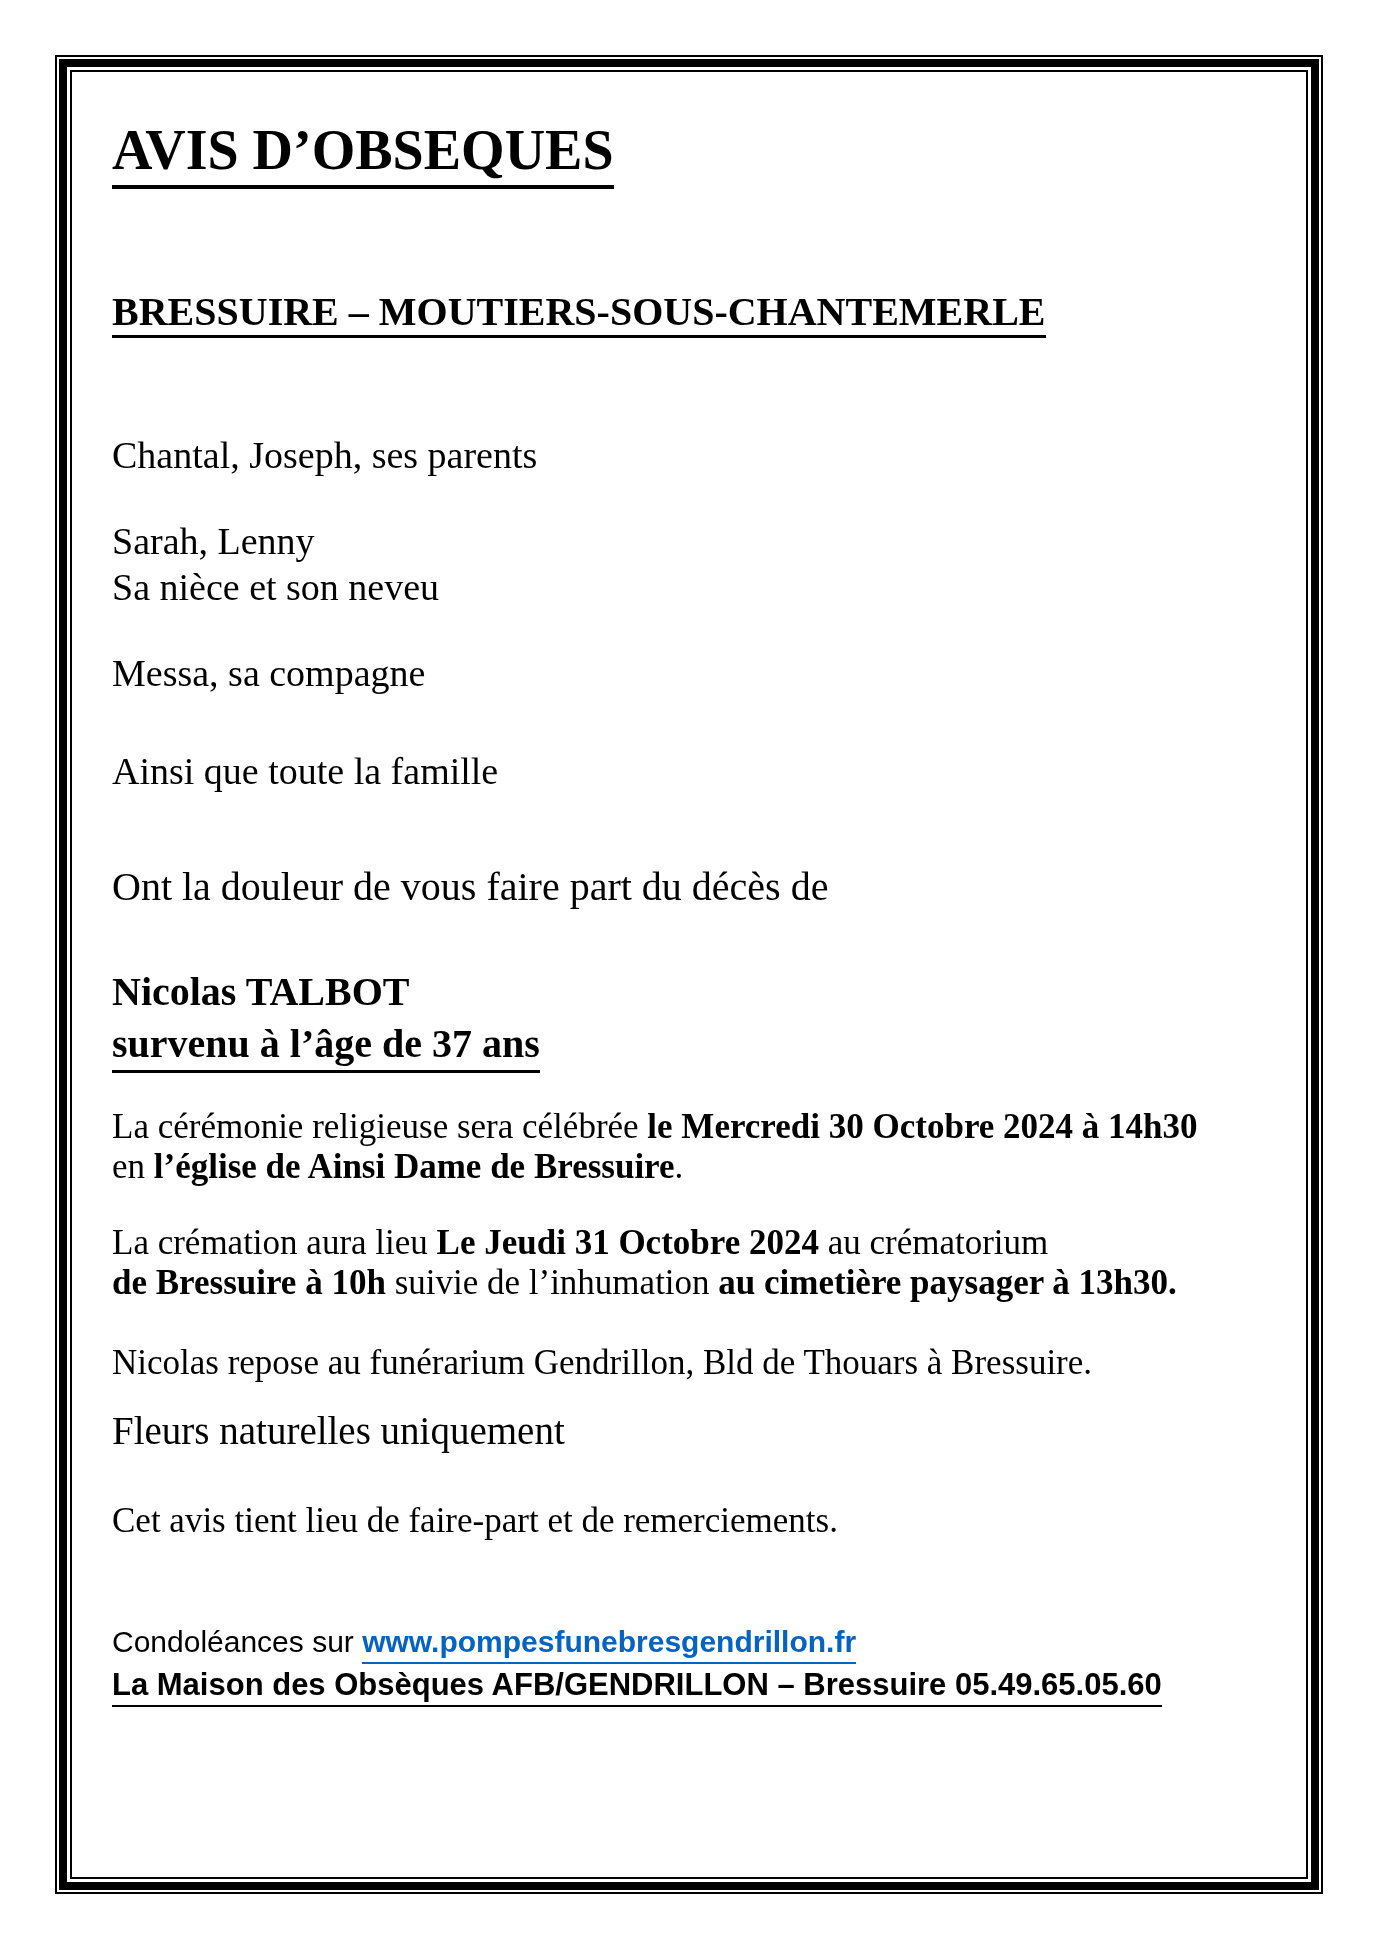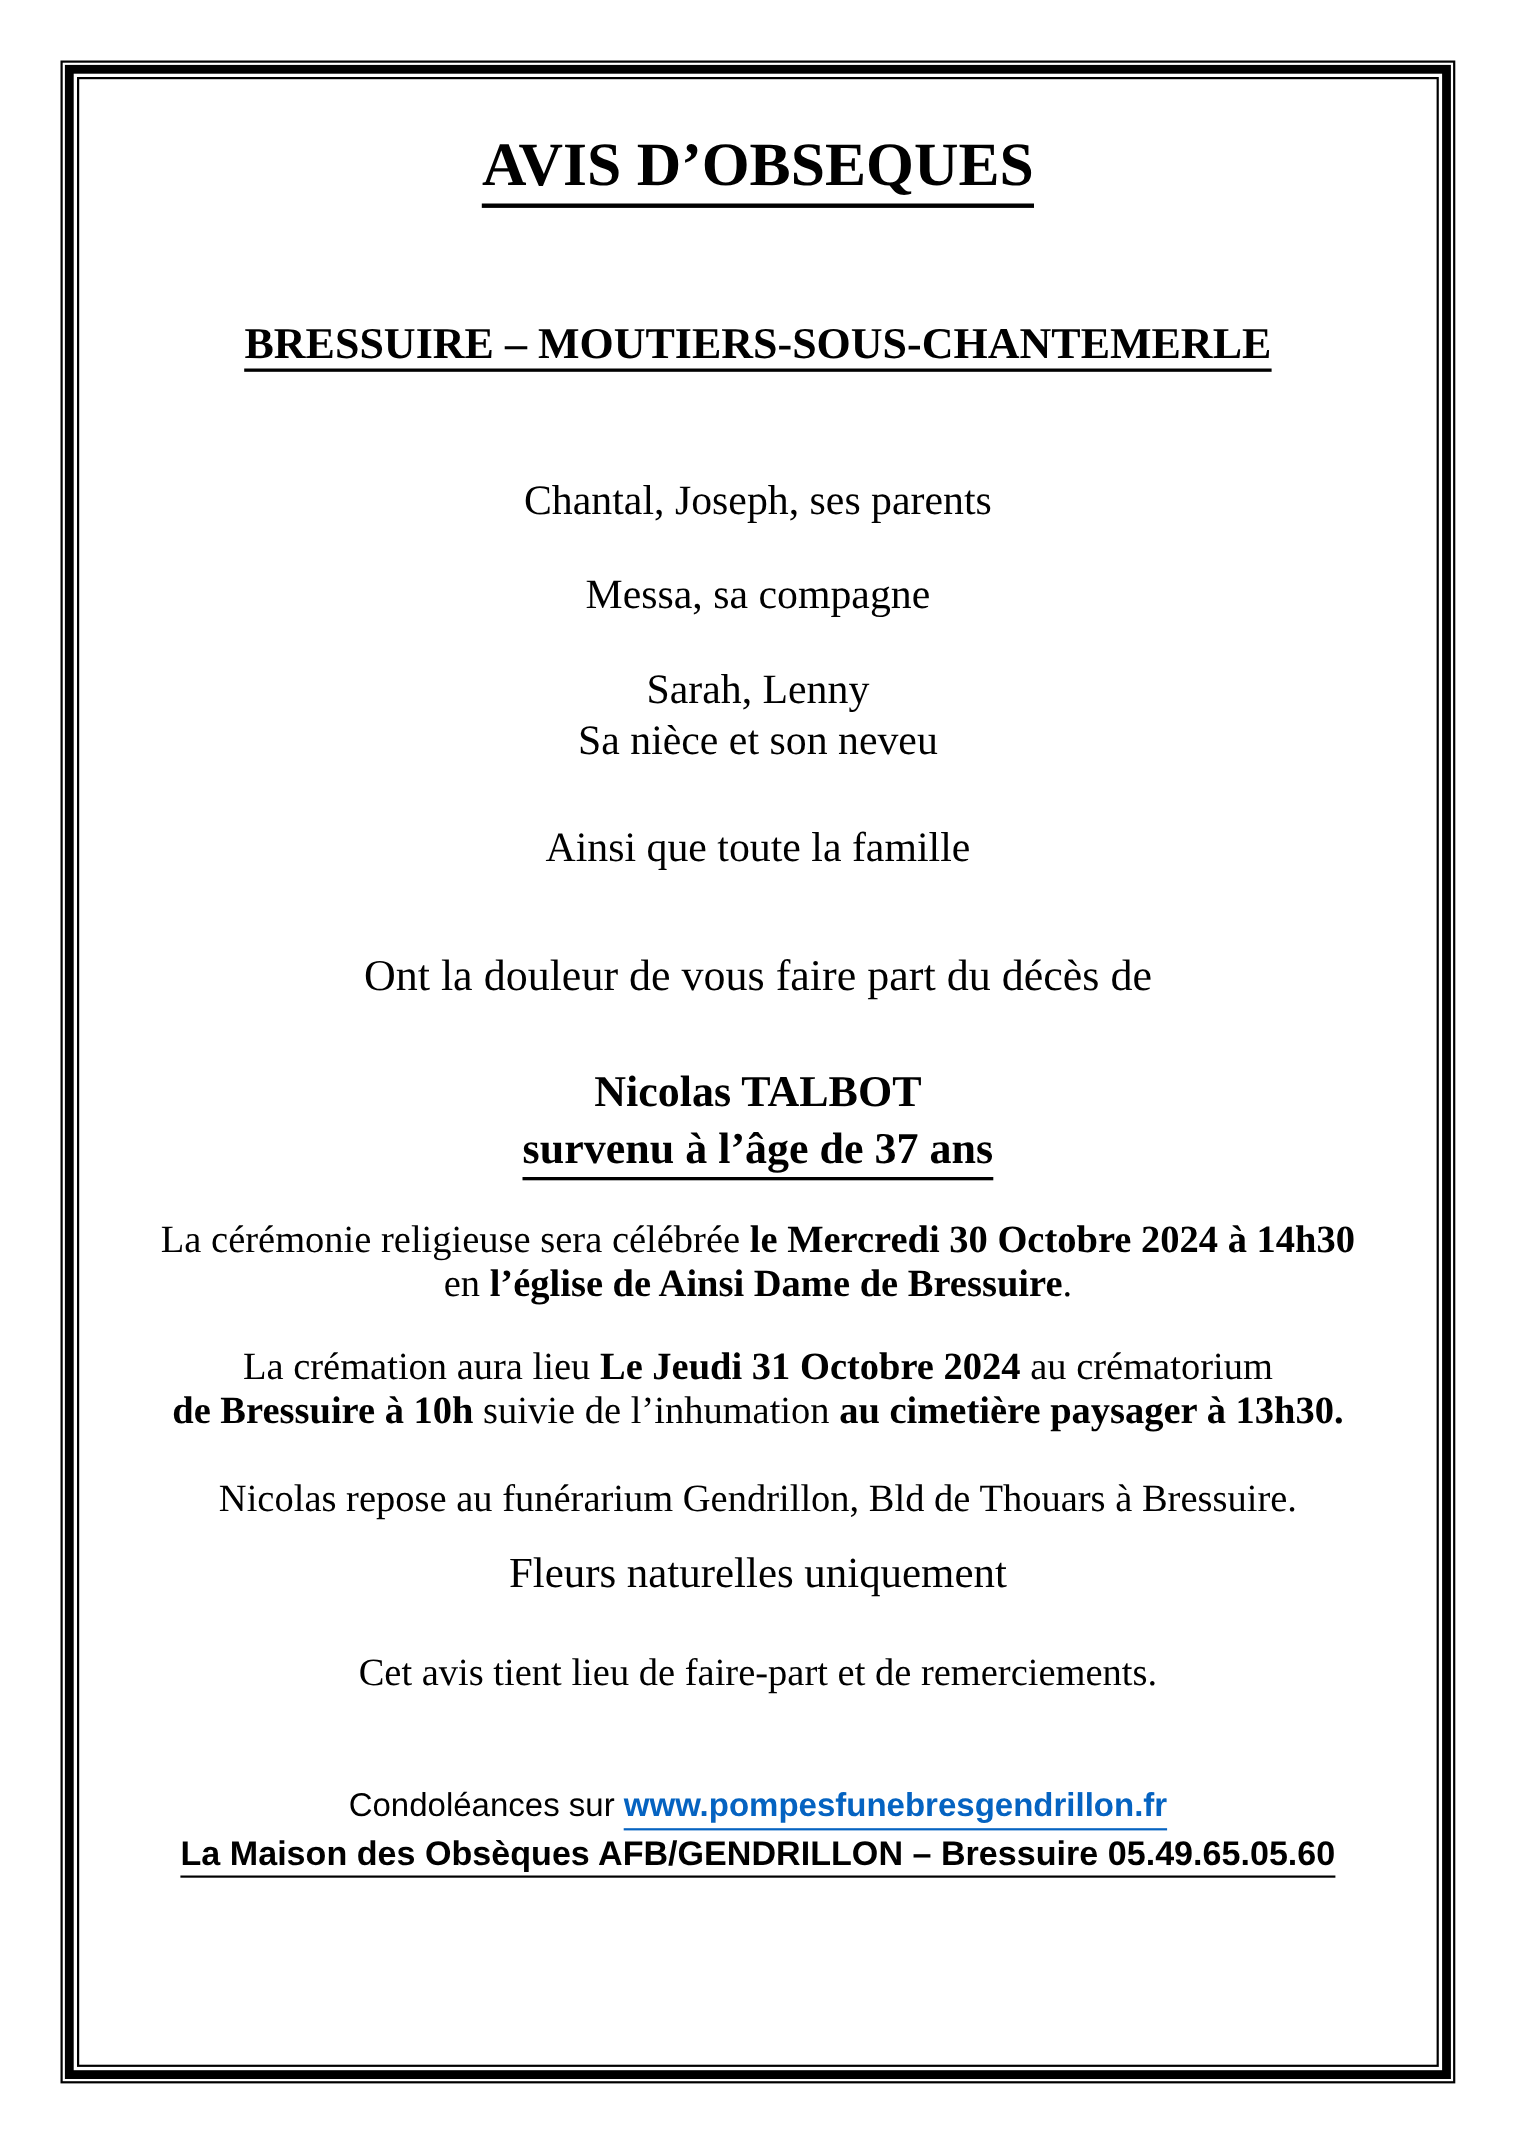--- a/index.html
+++ b/index.html
@@ -34,21 +34,20 @@
     box-sizing: border-box;
   }
   .frame-inner {
     width: 100%;
     height: 100%;
     border: 2px solid #000;
     box-sizing: border-box;
     overflow: hidden;
   }
   .content {
-    text-align: center;
     padding: 0 40px;
   }
   .doc-title {
     margin-top: 46px;
     font-size: 56px;
     line-height: 64px;
     font-weight: bold;
   }
   .u-thick {
     display: inline-block;
@@ -133,25 +132,25 @@
 
           <div class="doc-title"><span class="u-thick">AVIS D’OBSEQUES</span></div>
 
           <div class="region-heading"><span class="u-med">BRESSUIRE – MOUTIERS-SOUS-CHANTEMERLE</span></div>
 
           <div id="family-list">
               <div class="family-group">
                 <div>Chantal, Joseph, ses parents</div>
               </div>
               <div class="family-group">
-                <div>Messa, sa compagne</div>
+                <div>Sarah, Lenny</div>
+                <div>Sa nièce et son neveu</div>
               </div>
               <div class="family-group">
-                <div>Sarah, Lenny</div>
-                <div>Sa nièce et son neveu</div>
+                <div>Messa, sa compagne</div>
               </div>
               <div class="family-group">
                 <div>Ainsi que toute la famille</div>
               </div>
             </div>
 
           <div class="announcement">Ont la douleur de vous faire part du décès de</div>
 
           <div class="deceased-block">
             <div>Nicolas TALBOT</div>

